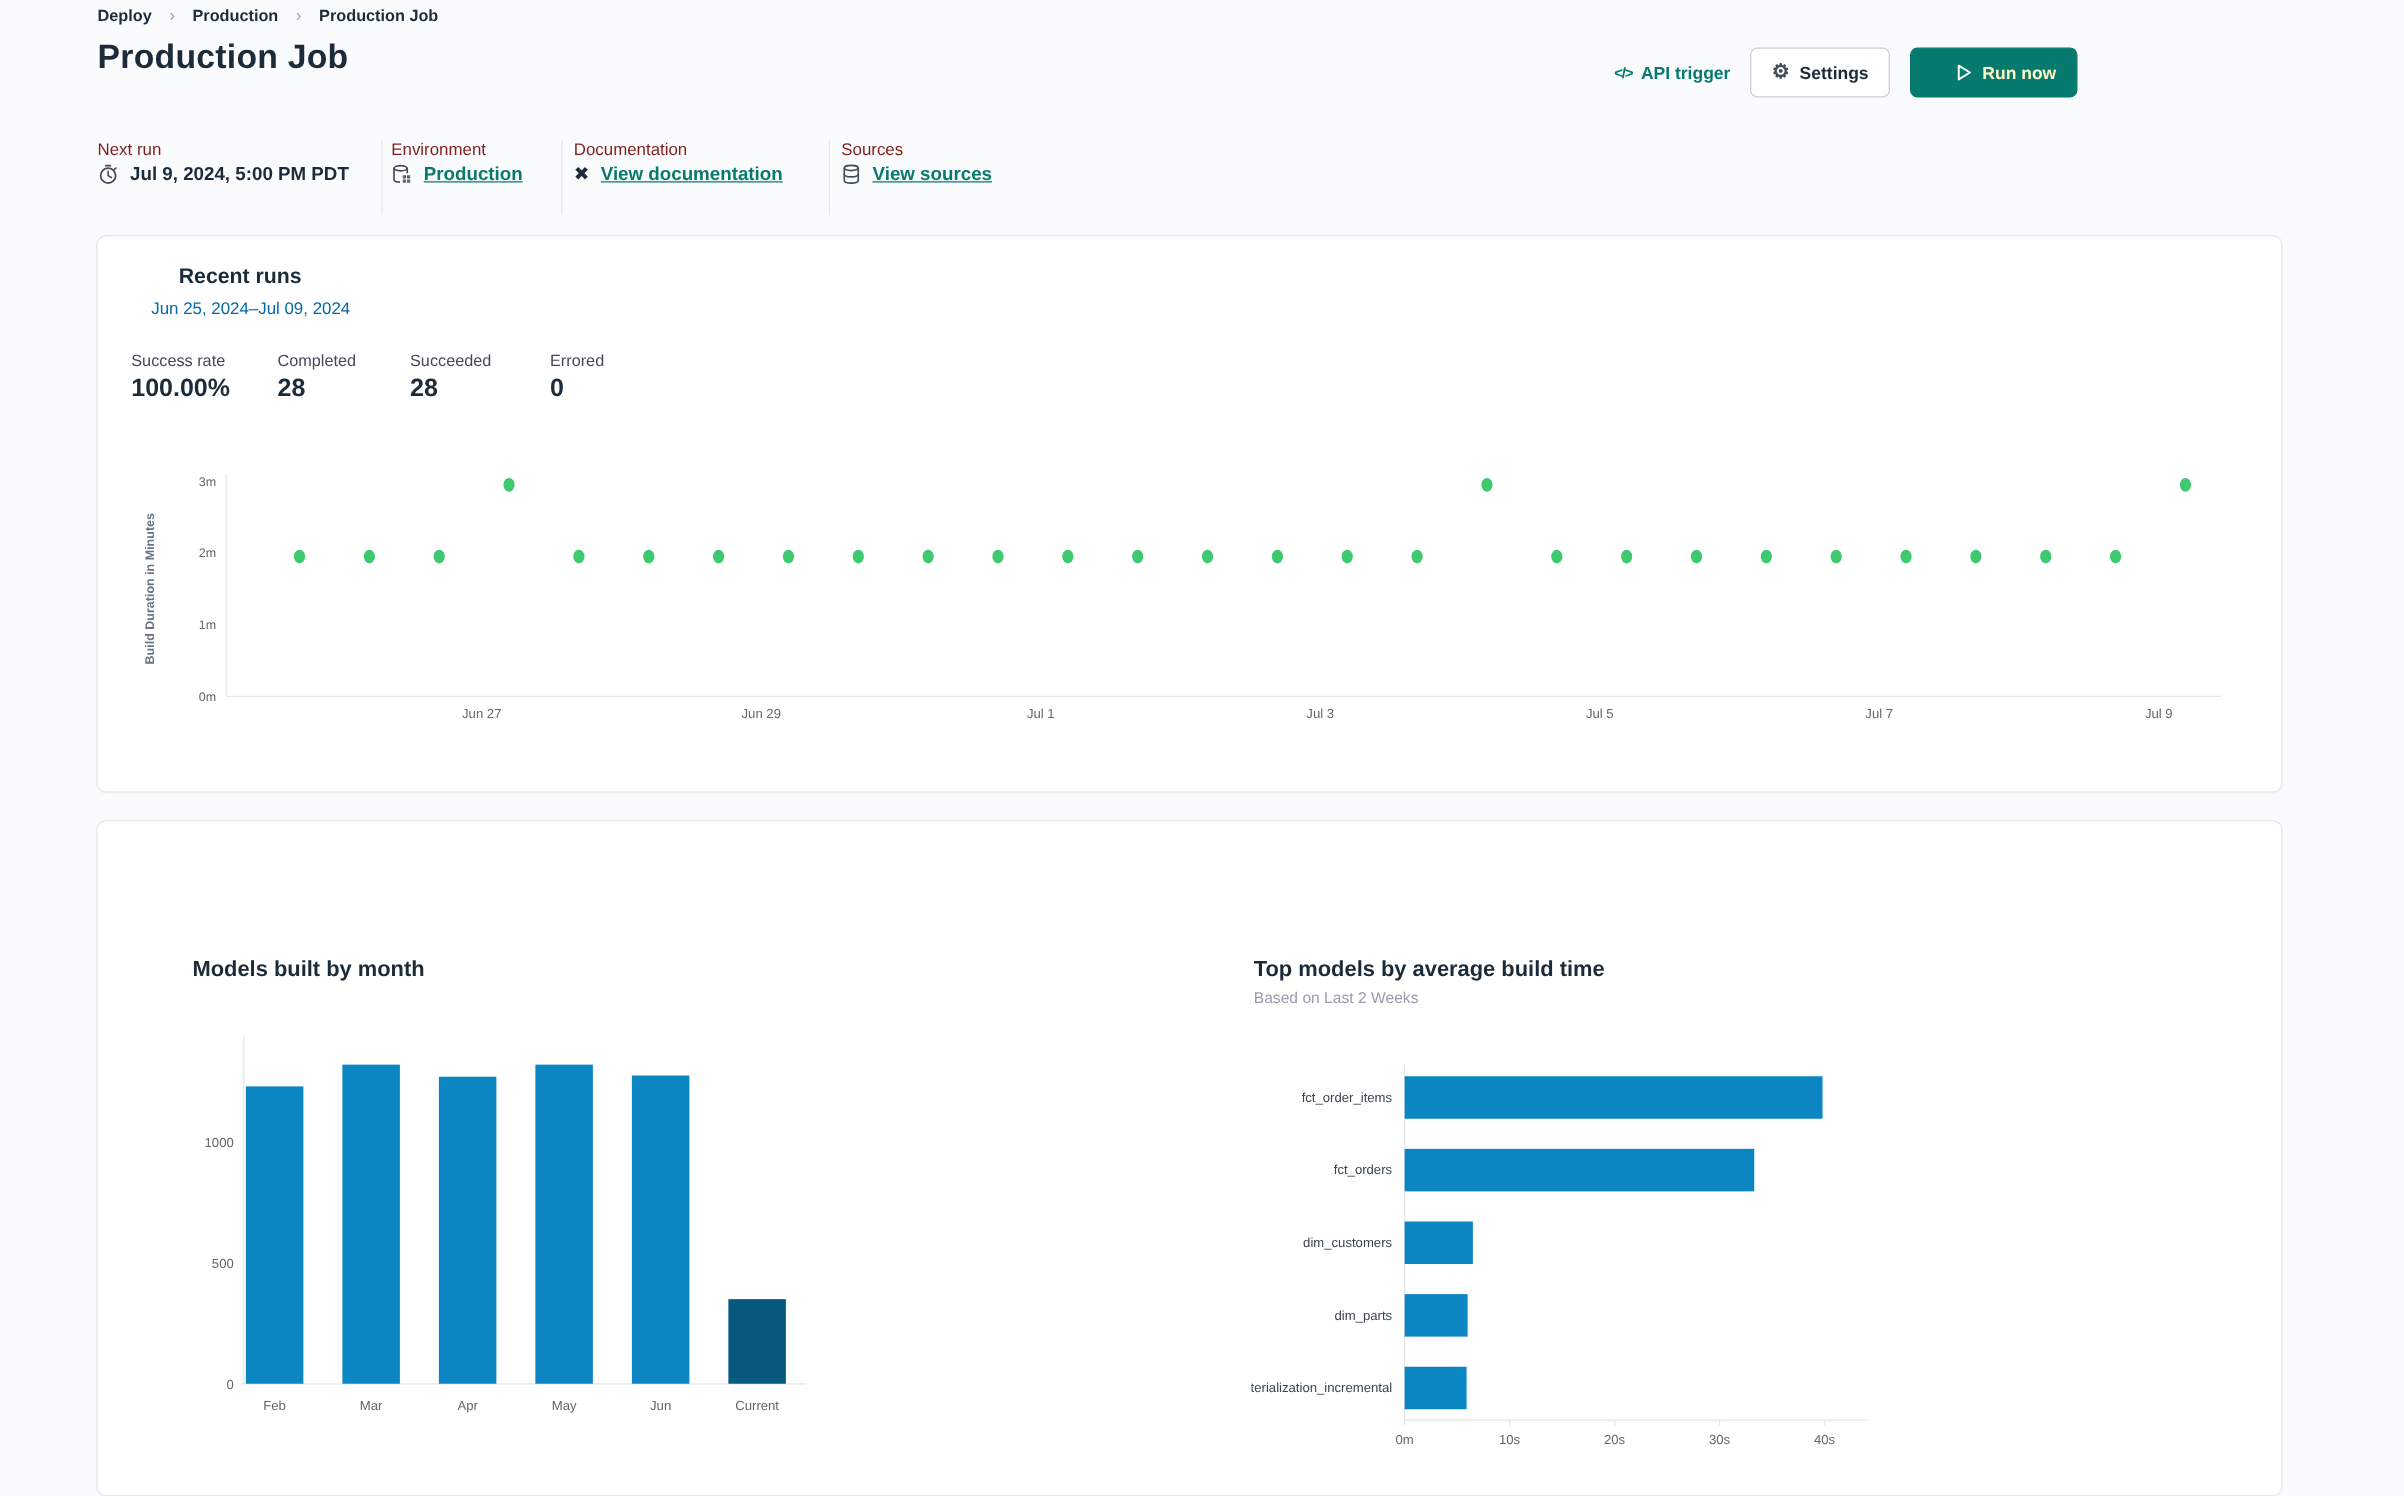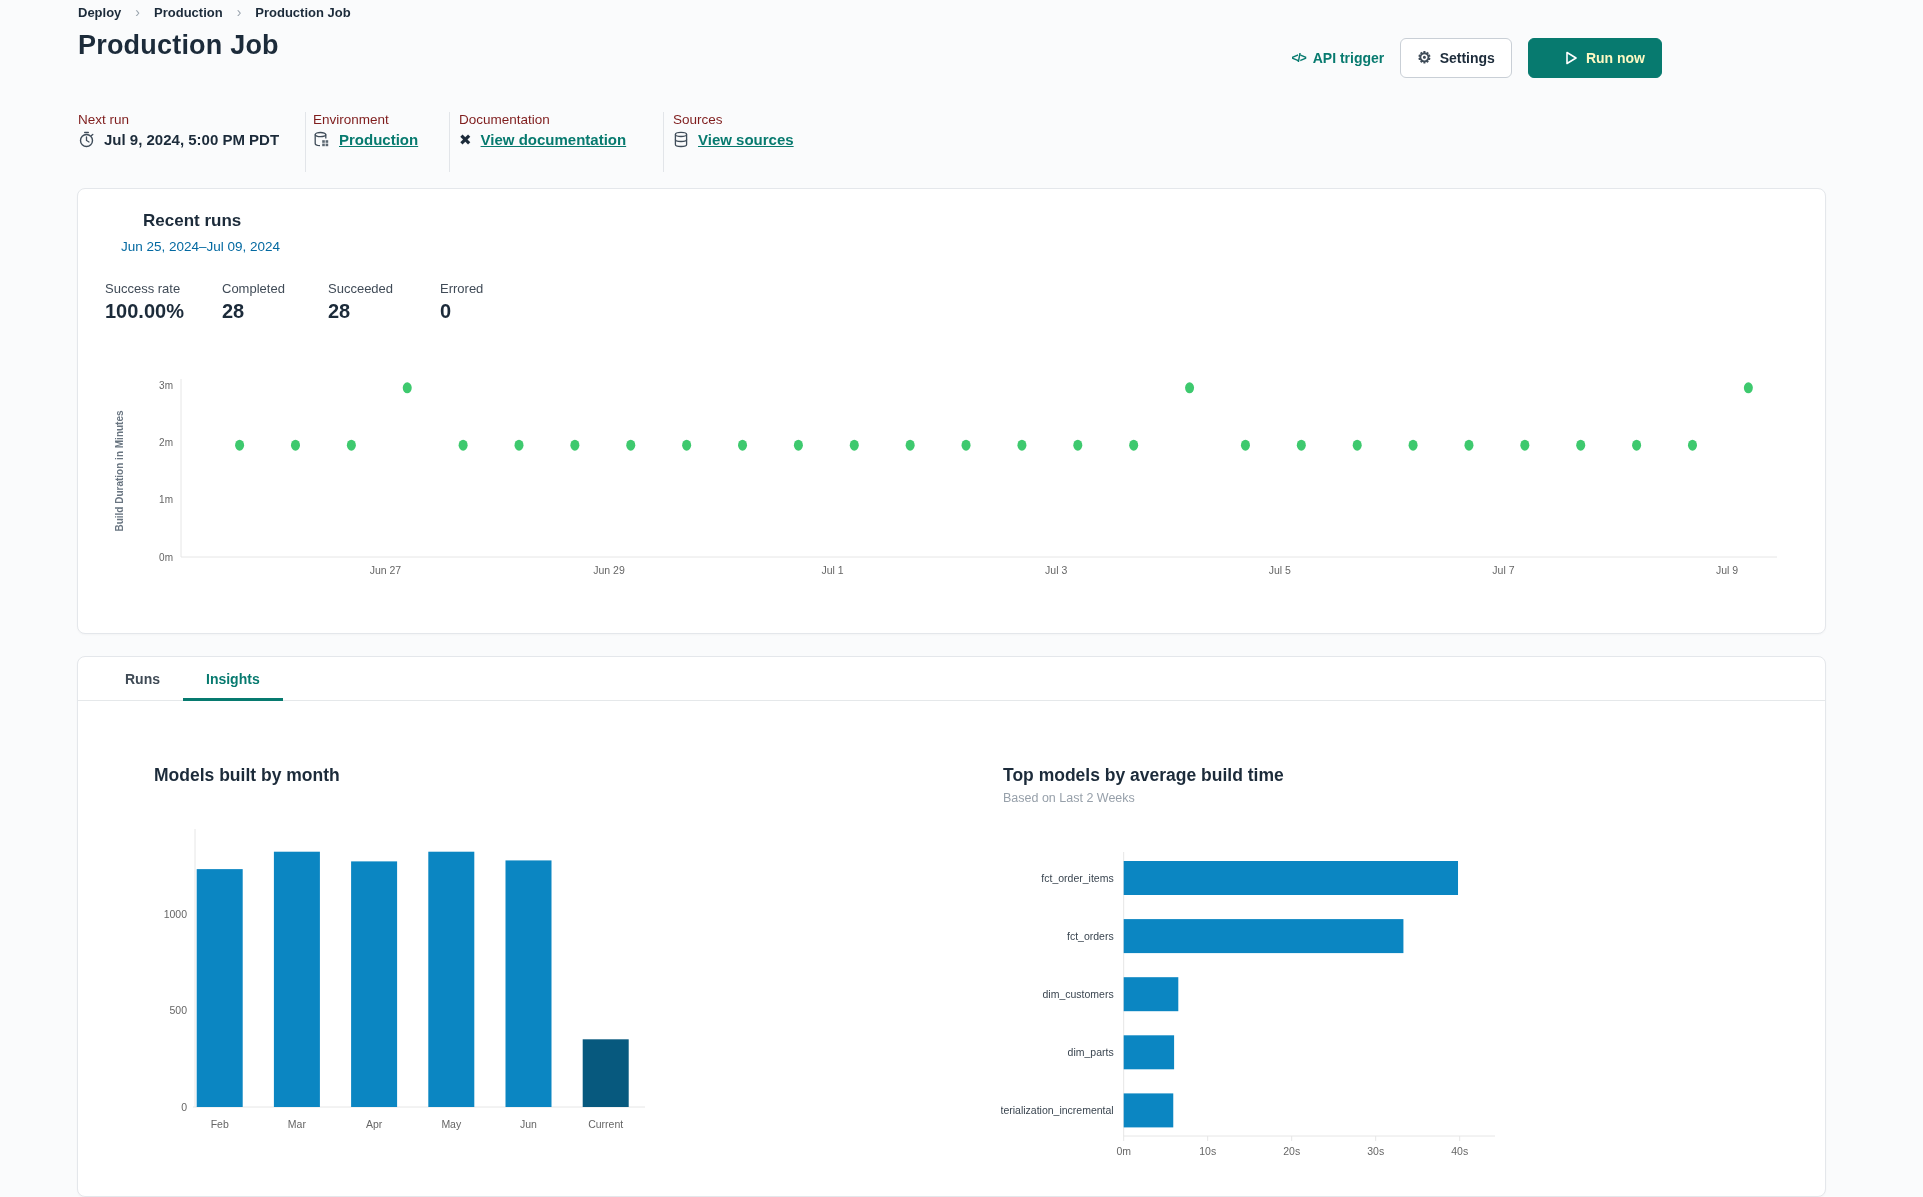--- a/index.html
+++ b/index.html
@@ -215,24 +215,20 @@
         <ellipse cx="1371.96" cy="74.2" rx="4.5" ry="5.5" fill="#3ec96e"></ellipse>
         <ellipse cx="1427.84" cy="74.2" rx="4.5" ry="5.5" fill="#3ec96e"></ellipse>
         <ellipse cx="1483.72" cy="74.2" rx="4.5" ry="5.5" fill="#3ec96e"></ellipse>
         <ellipse cx="1539.6" cy="74.2" rx="4.5" ry="5.5" fill="#3ec96e"></ellipse>
         <ellipse cx="1595.48" cy="74.2" rx="4.5" ry="5.5" fill="#3ec96e"></ellipse>
         <ellipse cx="1651.36" cy="16.866666666666646" rx="4.5" ry="5.5" fill="#3ec96e"></ellipse>
       </svg>
   </div>
 
   <div class="card card-tabs">
-    <div class="tabbar">
-      <div class="tab">Runs</div>
-      <div class="tab active">Insights</div>
-    </div>
 
     <div class="chart-title" style="left:76px; top:108px;">Models built by month</div>
     <svg id="chart-bars" style="position:absolute; left:73px; top:164px;" width="700" height="325">
         <line x1="44" y1="8" x2="44" y2="286" class="axis-line"></line>
         <line x1="42" y1="286" x2="494" y2="286" class="axis-line"></line>
         <text x="36" y="290" text-anchor="end" class="tick-text">0</text>
         <text x="36" y="193.3" text-anchor="end" class="tick-text">500</text>
         <text x="36" y="96.6" text-anchor="end" class="tick-text">1000</text>
         <rect x="45.7" y="48.11799999999997" width="46" height="237.88200000000003" fill="#0b86c2"></rect>
         <text x="68.7" y="307" text-anchor="middle" class="tick-text">Feb</text>

